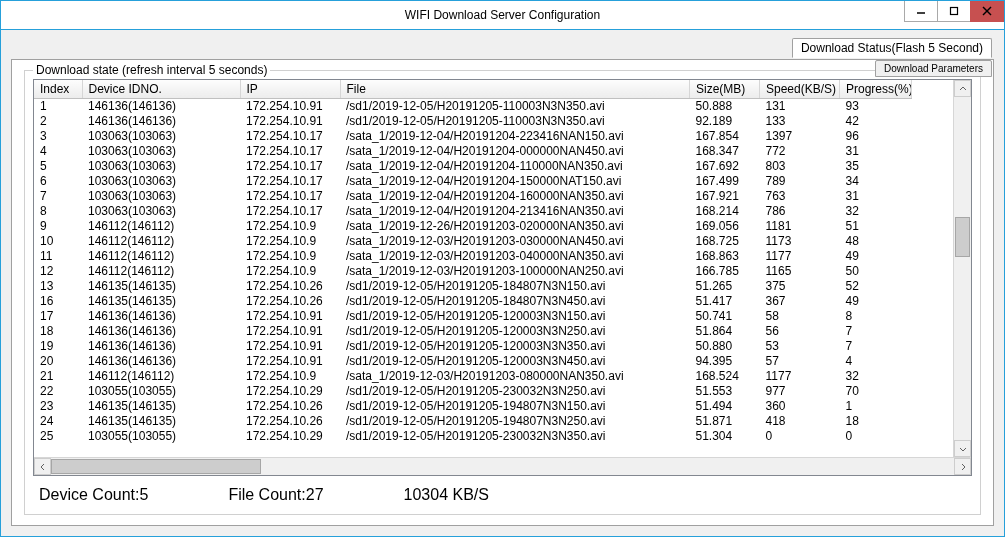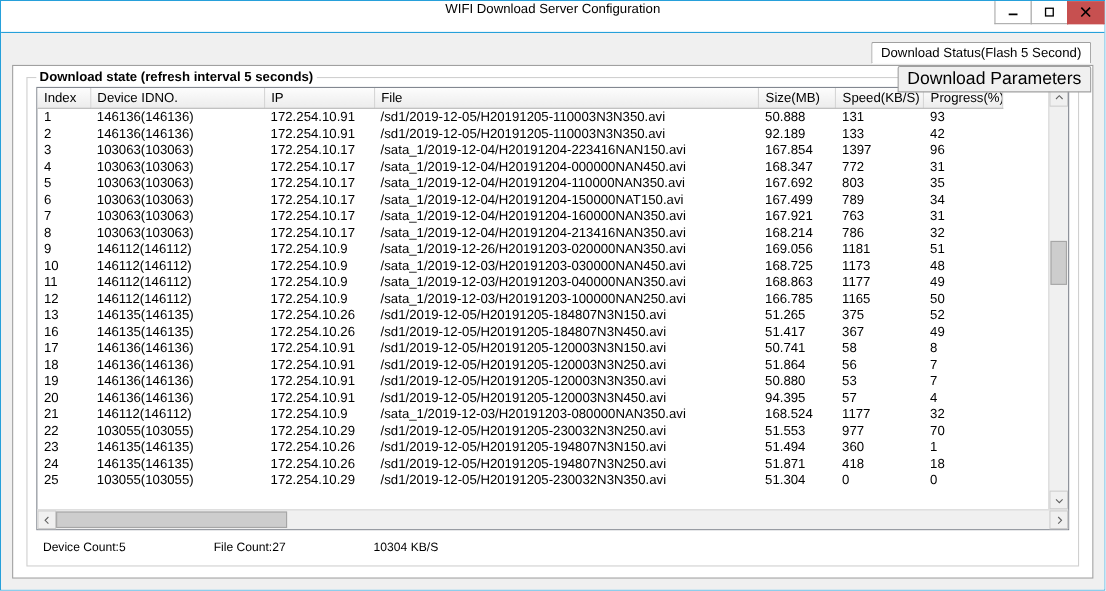--- a/index.html
+++ b/index.html
@@ -18,21 +18,21 @@
     background: #fff;
     position: relative;
     display: flex;
     flex-direction: column;
   }
   .titlebar {
     height: 28px;
     background: #fff;
     border-bottom: 1px solid #26a0da;
     display: flex;
-    align-items: flex-start;
+    align-items: center;
     position: relative;
   }
   .titlebar-title {
     flex: 1;
     text-align: center;
     font-size: 12px;
     color: #000;
   }
   .titlebar-controls {
     position: absolute;
@@ -79,21 +79,21 @@
     padding: 2px 8px;
     font-size: 12px;
     position: relative;
     z-index: 2;
     border-radius: 2px 2px 0 0;
     margin-right: 2px;
   }
   .tab.inactive {
     background: #f0f0f0;
     border-bottom: 1px solid #a0a0a0;
-    font-size: 16px;
+    font-size: 10px;
     z-index: 1;
     margin-top: 2px;
   }
   .tabpage {
     flex: 1;
     border: 1px solid #a0a0a0;
     background: #fff;
     margin-top: -1px;
     padding: 10px 12px;
     box-sizing: border-box;
@@ -110,21 +110,20 @@
     display: flex;
     flex-direction: column;
   }
   .groupbox-label {
     position: absolute;
     top: -8px;
     left: 8px;
     background: #fff;
     padding: 0 3px;
     font-size: 12px;
-    font-weight: bold;
   }
   .listview-wrap {
     border: 1px solid #828790;
     flex: 1;
     display: flex;
     flex-direction: column;
     min-height: 0;
   }
   .listview-scroll-h {
     flex: 1;
@@ -223,21 +222,21 @@
     top: 1px; bottom: 1px;
     left: 0;
     width: 210px;
     background: #cdcdcd;
     border: 1px solid #a6a6a6;
     box-sizing: border-box;
   }
   .statusline {
     display: flex;
     padding: 10px 6px 2px 6px;
-    font-size: 11px;
+    font-size: 16px;
     gap: 80px;
   }
 </style>
 </head>
 <body>
 
 <div class="window">
   <div class="titlebar">
     <div class="titlebar-title">WIFI Download Server Configuration</div>
     <div class="titlebar-controls">

